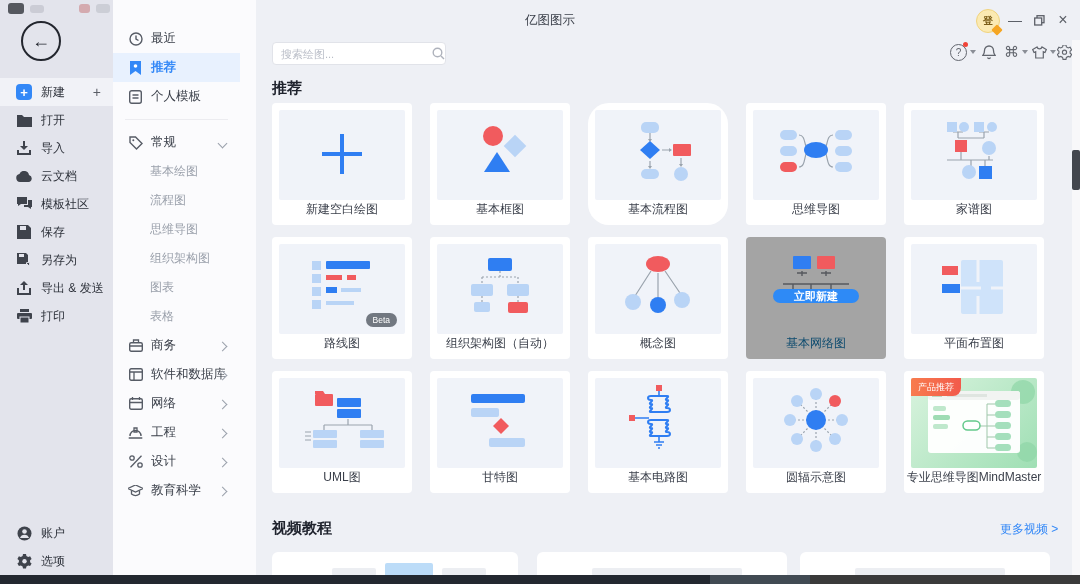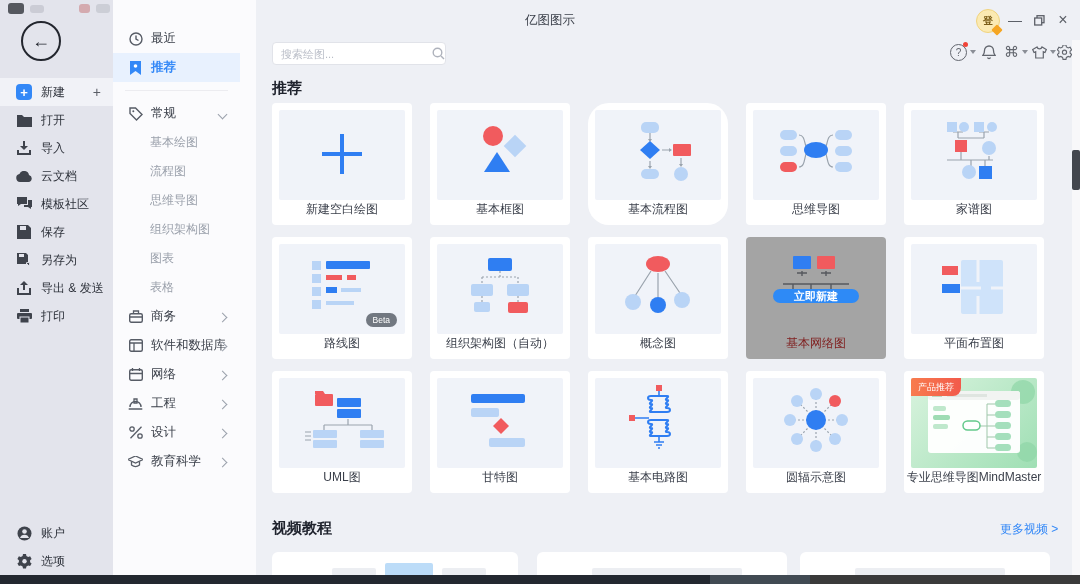--- a/index.html
+++ b/index.html
@@ -62,21 +62,21 @@
   .help-c{width:15px;height:15px;border:1.3px solid #62666e;border-radius:50%;font-size:10px;
           display:flex;align-items:center;justify-content:center;position:relative;}
   .red-dot{position:absolute;right:-2px;top:-3px;width:5px;height:5px;border-radius:50%;background:#f04438;}
   
   .sec-title{position:absolute;font-size:15px;font-weight:bold;color:#20242e;}
   .card{position:absolute;width:140px;height:122px;background:#fff;border-radius:4px;}
   .thumb{position:absolute;left:7px;top:7px;width:126px;height:90px;background:#f0f3f9;border-radius:2px;overflow:hidden;}
   .card-label{position:absolute;left:0;right:0;bottom:7px;text-align:center;font-size:12px;color:#3a3f4a;}
   .card.hovered{background:#a4a4a4;}
   .card.hovered .thumb{background:transparent;}
-  .card.hovered .card-label{color:#7f1d1d;}
+  .card.hovered .card-label{color:#0c4a6e;}
   .cta-btn{position:absolute;left:50%;top:52px;transform:translateX(-50%);width:86px;height:14px;
            background:#2e8af6;border:none;border-radius:10px;color:#fff;font-size:11px;font-weight:bold;
            display:flex;align-items:center;justify-content:center;font-family:inherit;}
   .beta-badge{position:absolute;right:15px;top:76px;background:rgba(92,98,108,.85);color:#fff;
            font-size:8.5px;padding:2px 7px;border-radius:8px;margin-left:36px;}
   .promo-badge{position:absolute;left:7px;top:7px;background:linear-gradient(90deg,#f87c4e,#f25a4b);
            color:#fff;font-size:9px;padding:2.5px 7px;border-radius:2px 0 8px 0;}
   .thumb.green{background:linear-gradient(135deg,#d9f3de,#9fdfb4);}
   
   .more-link{position:absolute;font-size:12px;color:#3388f7;}
@@ -214,20 +214,29 @@
         <span>最近</span>
       </div>
       <div class="nav-row sel">
         <span class="nico">
           <svg width="13" height="14" viewBox="0 0 13 14">
               <path d="M1 0h11v14L6.5 10 1 14z" fill="#3388f7"></path>
               <circle cx="6.5" cy="5" r="1.8" fill="#fff"></circle>
             </svg>
         </span>
         <span>推荐</span>
+      </div>
+      <div class="nav-row">
+        <span class="nico">
+          <svg width="13" height="14" viewBox="0 0 13 14">
+              <rect x="0.7" y="0.7" width="11.6" height="12.6" rx="2" fill="none" stroke="#575c66" stroke-width="1.4"></rect>
+              <path d="M3.5 5h6M3.5 8h6" stroke="#575c66" stroke-width="1.3"></path>
+            </svg>
+        </span>
+        <span>个人模板</span>
       </div>
 
       <div class="nav-div">
           <i></i>
         </div>
 
       <div class="nav-row">
         <span class="nico">
           <svg width="14" height="14" viewBox="0 0 14 14">
               <path d="M1 1h5.5L13 7.5 7.5 13 1 6.5z" fill="none" stroke="#575c66" stroke-width="1.4"></path>

